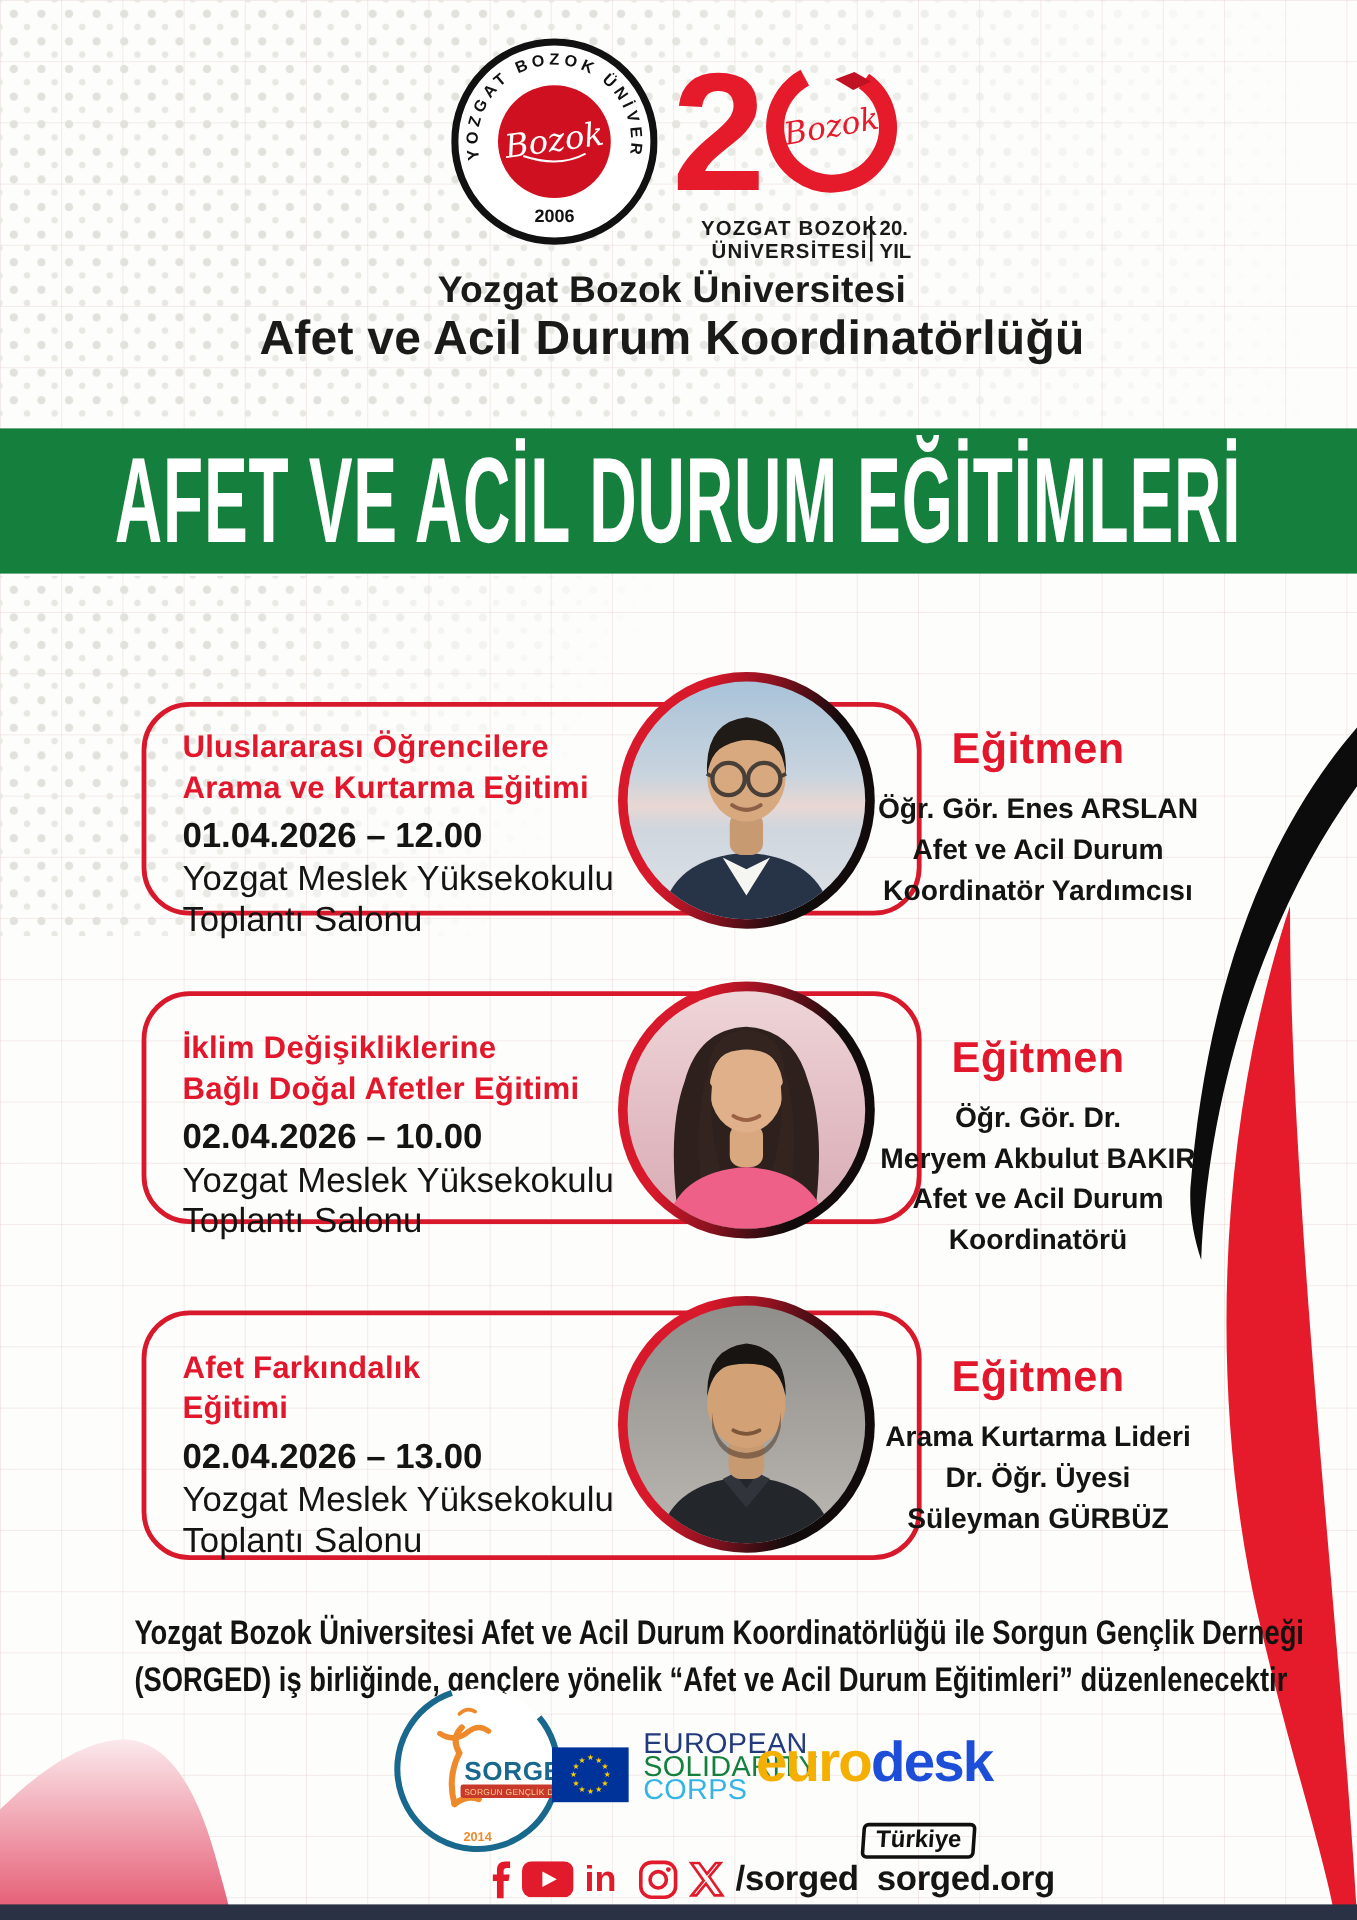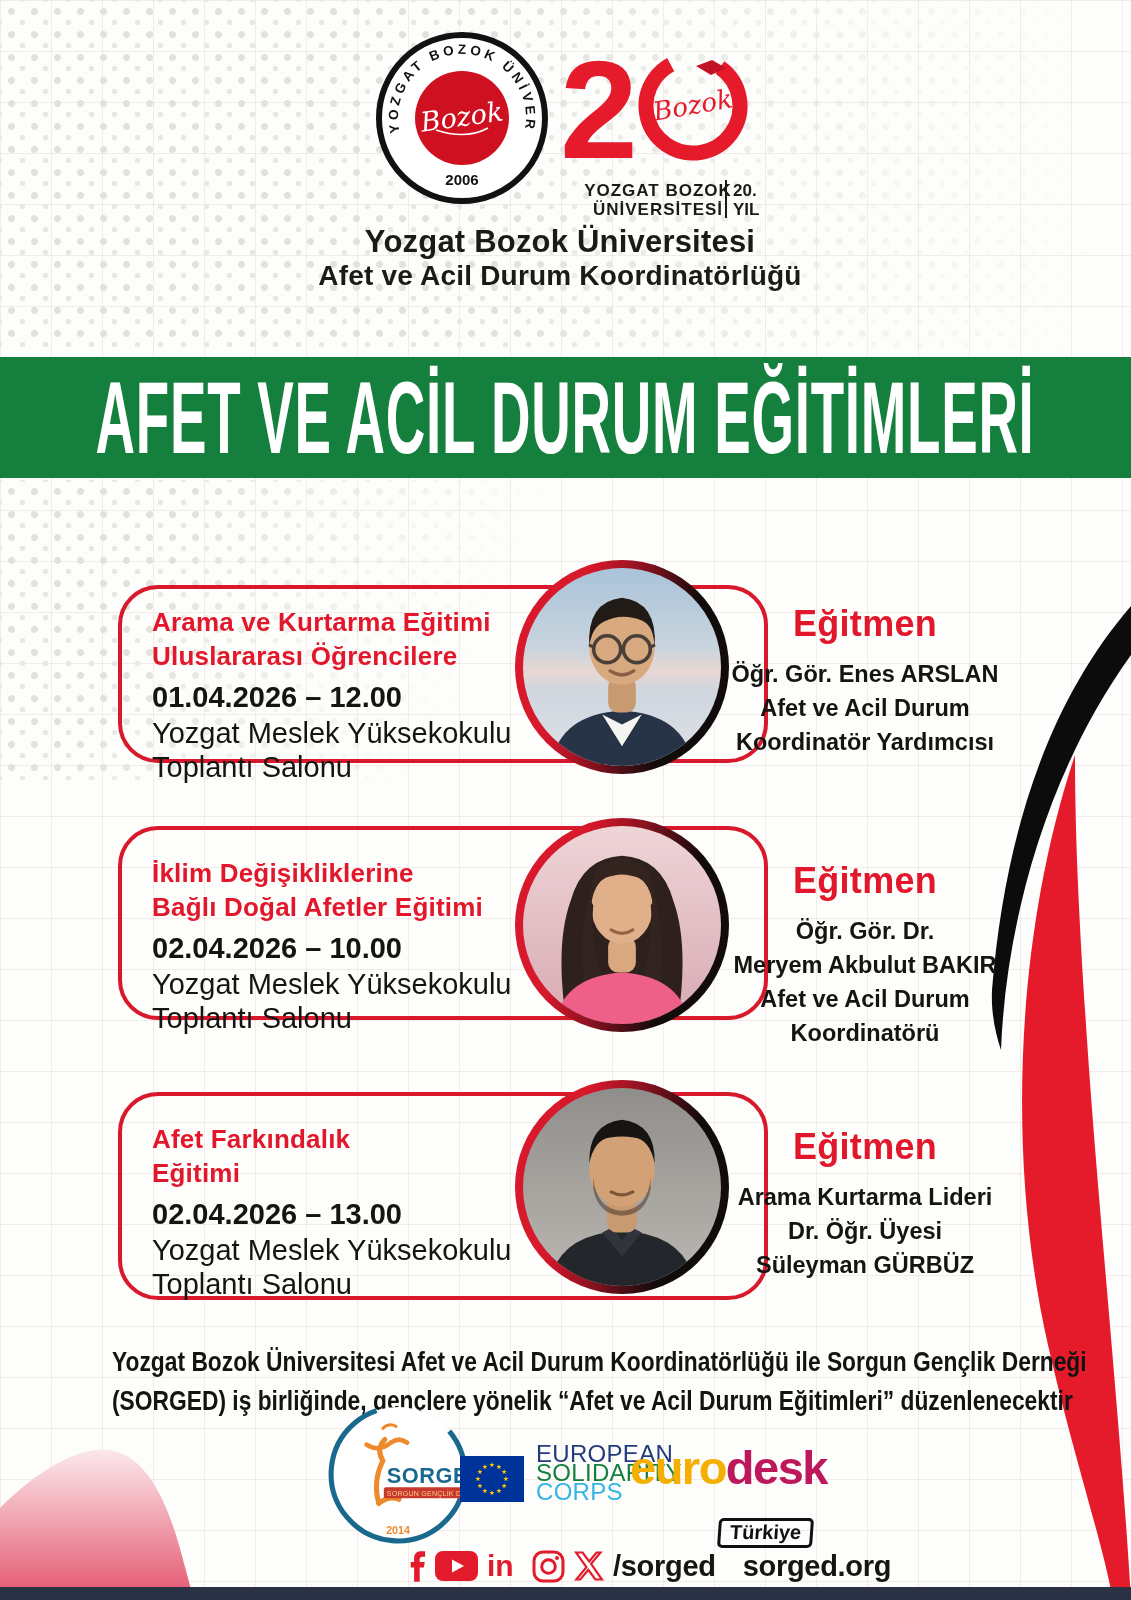--- a/index.html
+++ b/index.html
@@ -23,21 +23,21 @@
     -webkit-mask-image:linear-gradient(115deg,#000 30%,transparent 80%);
             mask-image:linear-gradient(115deg,#000 30%,transparent 80%);}
   .deco{position:absolute;inset:0;z-index:2;pointer-events:none;}
 
   
   .seal{position:absolute;left:376px;top:30px;width:172px;height:176px;z-index:3;}
   .anniv{position:absolute;left:558px;top:36px;width:205px;height:190px;z-index:3;}
   .uni-name{position:absolute;left:0;top:224px;width:1120px;text-align:center;
     font-size:31px;font-weight:bold;letter-spacing:.2px;z-index:3;}
   .dept-name{position:absolute;left:0;top:260px;width:1120px;text-align:center;
-    font-size:28px;font-weight:bold;letter-spacing:.2px;z-index:3;}
+    font-size:40px;font-weight:bold;letter-spacing:.2px;z-index:3;}
 
   
   .banner{position:absolute;left:0;top:357px;width:1131px;height:121px;background:#15803d;
     display:flex;align-items:center;justify-content:center;z-index:3;}
   .banner span{display:inline-block;white-space:nowrap;color:#fff;font-weight:bold;
     font-size:76px;letter-spacing:1px;transform:scale(.72,1.33);}
 
   
   .card{position:absolute;left:118px;width:650px;border:4px solid #d8182b;border-radius:40px;
     box-sizing:border-box;padding:16px 0 0 30px;z-index:3;background:transparent;}
@@ -69,28 +69,28 @@
   .note{position:absolute;left:0;top:1342px;width:1120px;text-align:center;z-index:3;
     transform:scaleX(.8);transform-origin:50% 50%;}
   .note div{white-space:nowrap;font-weight:bold;font-size:28.5px;line-height:39px;color:#131311;}
 
   
   .sorged{position:absolute;left:322px;top:1398px;width:152px;height:152px;z-index:3;}
   .euflag{position:absolute;left:460px;top:1456px;width:64px;height:46px;z-index:3;}
   .esc{position:absolute;left:536px;top:1444px;z-index:3;font-weight:normal;font-size:24px;line-height:19px;letter-spacing:.3px;}
   .esc .l1{color:#233b7d;} .esc .l2{color:#15803d;} .esc .l3{color:#35b4e5;}
   .eurodesk{position:absolute;left:630px;top:1440px;z-index:3;font-weight:bold;font-size:47px;letter-spacing:-1.5px;}
-  .eurodesk .euro{color:#f4af00;} .eurodesk .desk{color:#be185d;}
+  .eurodesk .euro{color:#f4af00;} .eurodesk .desk{color:#1d4ed8;}
   .tr-badge{display:inline-block;margin-left:88px;margin-top:0;border:3px solid #101010;border-radius:5px;
     font-size:20px;font-weight:bold;letter-spacing:0;color:#101010;padding:0 9px 1px 9px;transform:skewX(-4deg);}
 
   
   .social{position:absolute;left:408px;top:1548px;height:36px;display:flex;align-items:center;gap:9px;z-index:3;}
   .social .txt{font-weight:bold;font-size:29px;color:#151513;letter-spacing:-.3px;}
-  .social .site{margin-left:18px;}
+  .social .site{margin-left:6px;}
   .fb{width:18px;height:33px;} .yt{width:43px;height:30px;} .inl{width:36px;height:32px;}
   .ig{width:33px;height:33px;} .xx{width:30px;height:30px;}
 
   .footer-bar{position:absolute;left:0;bottom:0;width:1131px;height:13px;background:#2a3144;z-index:5;}
 </style>
 </head>
 <body>
 
 <div class="page">
   <div class="grid"></div>
@@ -134,22 +134,22 @@
   </svg>
 
   <div class="uni-name">Yozgat Bozok Üniversitesi</div>
   <div class="dept-name">Afet ve Acil Durum Koordinatörlüğü</div>
 
   <div class="banner">
     <span>AFET VE ACİL DURUM EĞİTİMLERİ</span>
   </div>
 
   <div class="card card1">
+    <div class="title">Uluslararası Öğrencilere</div>
     <div class="title">Arama ve Kurtarma Eğitimi</div>
-    <div class="title">Uluslararası Öğrencilere</div>
     <div class="when">01.04.2026 – 12.00</div>
     <div class="venue">Yozgat Meslek Yüksekokulu</div>
     <div class="venue">Toplantı Salonu</div>
   </div>
   <div class="photo-ring ring1">
     <div class="photo bg-sky">
       <svg viewBox="0 0 100 100" preserveAspectRatio="xMidYMid slice">
         <path d="M14 100 Q18 74 50 72 Q82 74 86 100 Z" fill="#273447"></path>
         <path d="M40 74 L50 90 L60 74 L50 79 Z" fill="#f5f5f2"></path>
         <rect x="43" y="55" width="14" height="18" rx="5" fill="#c89a72"></rect>

